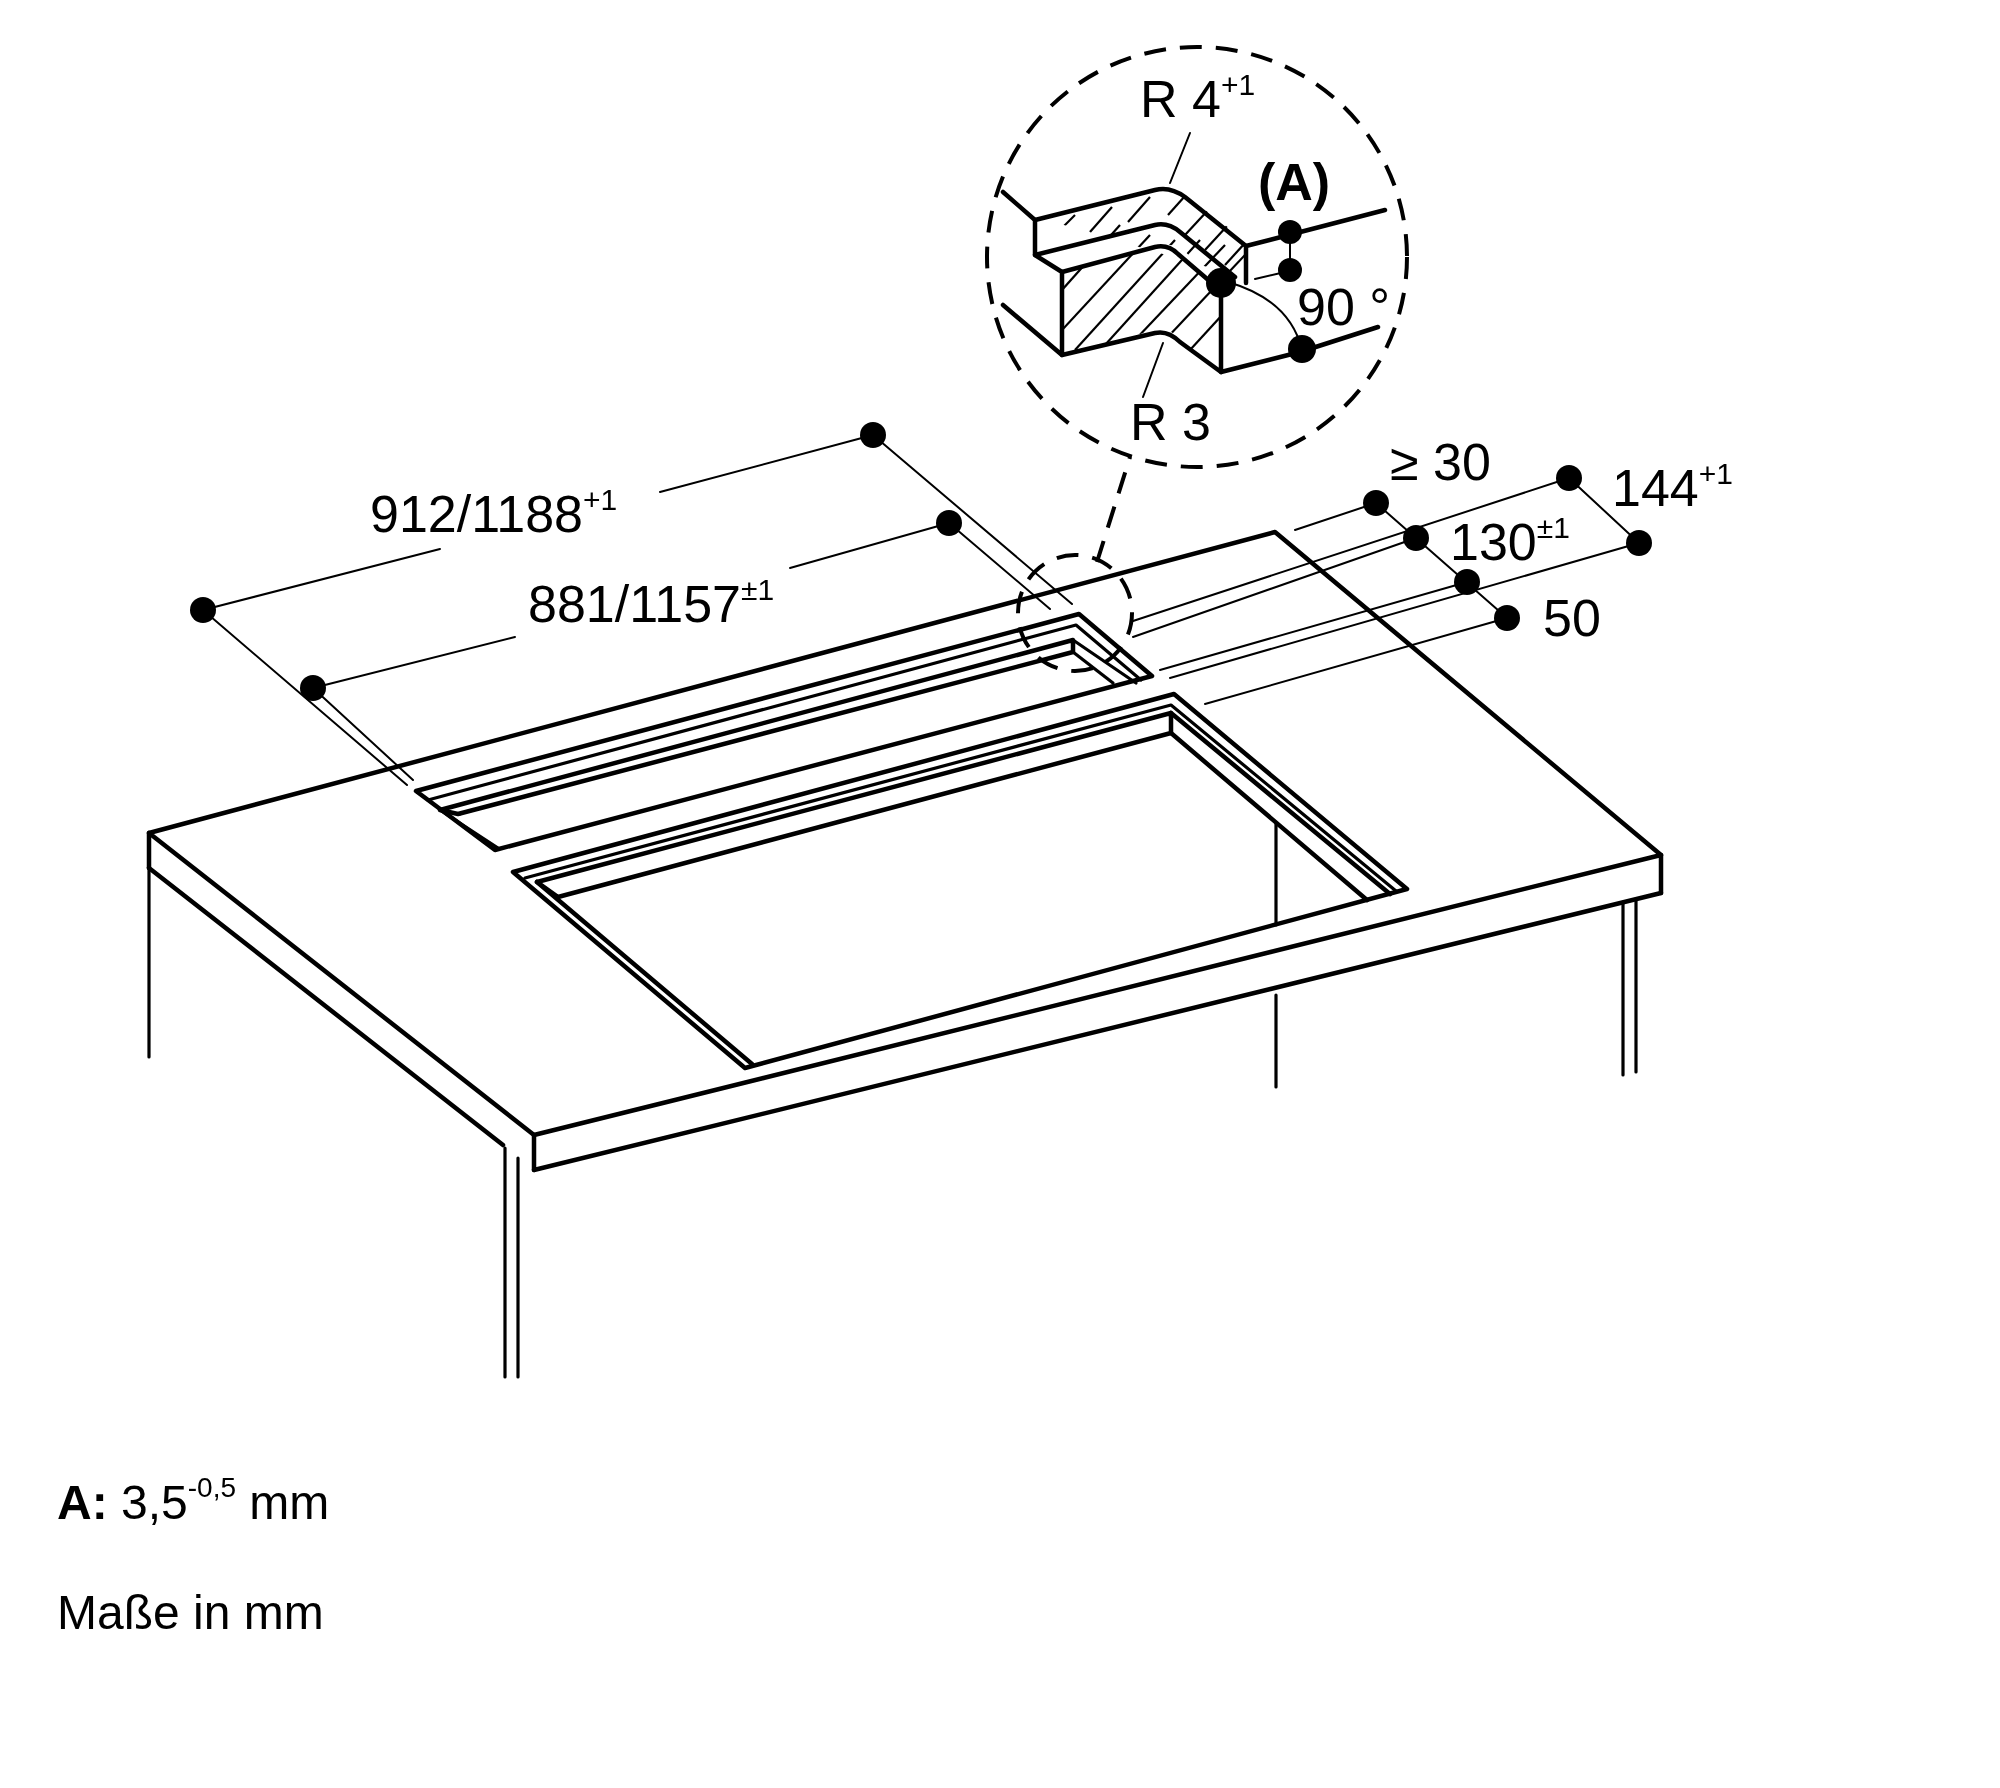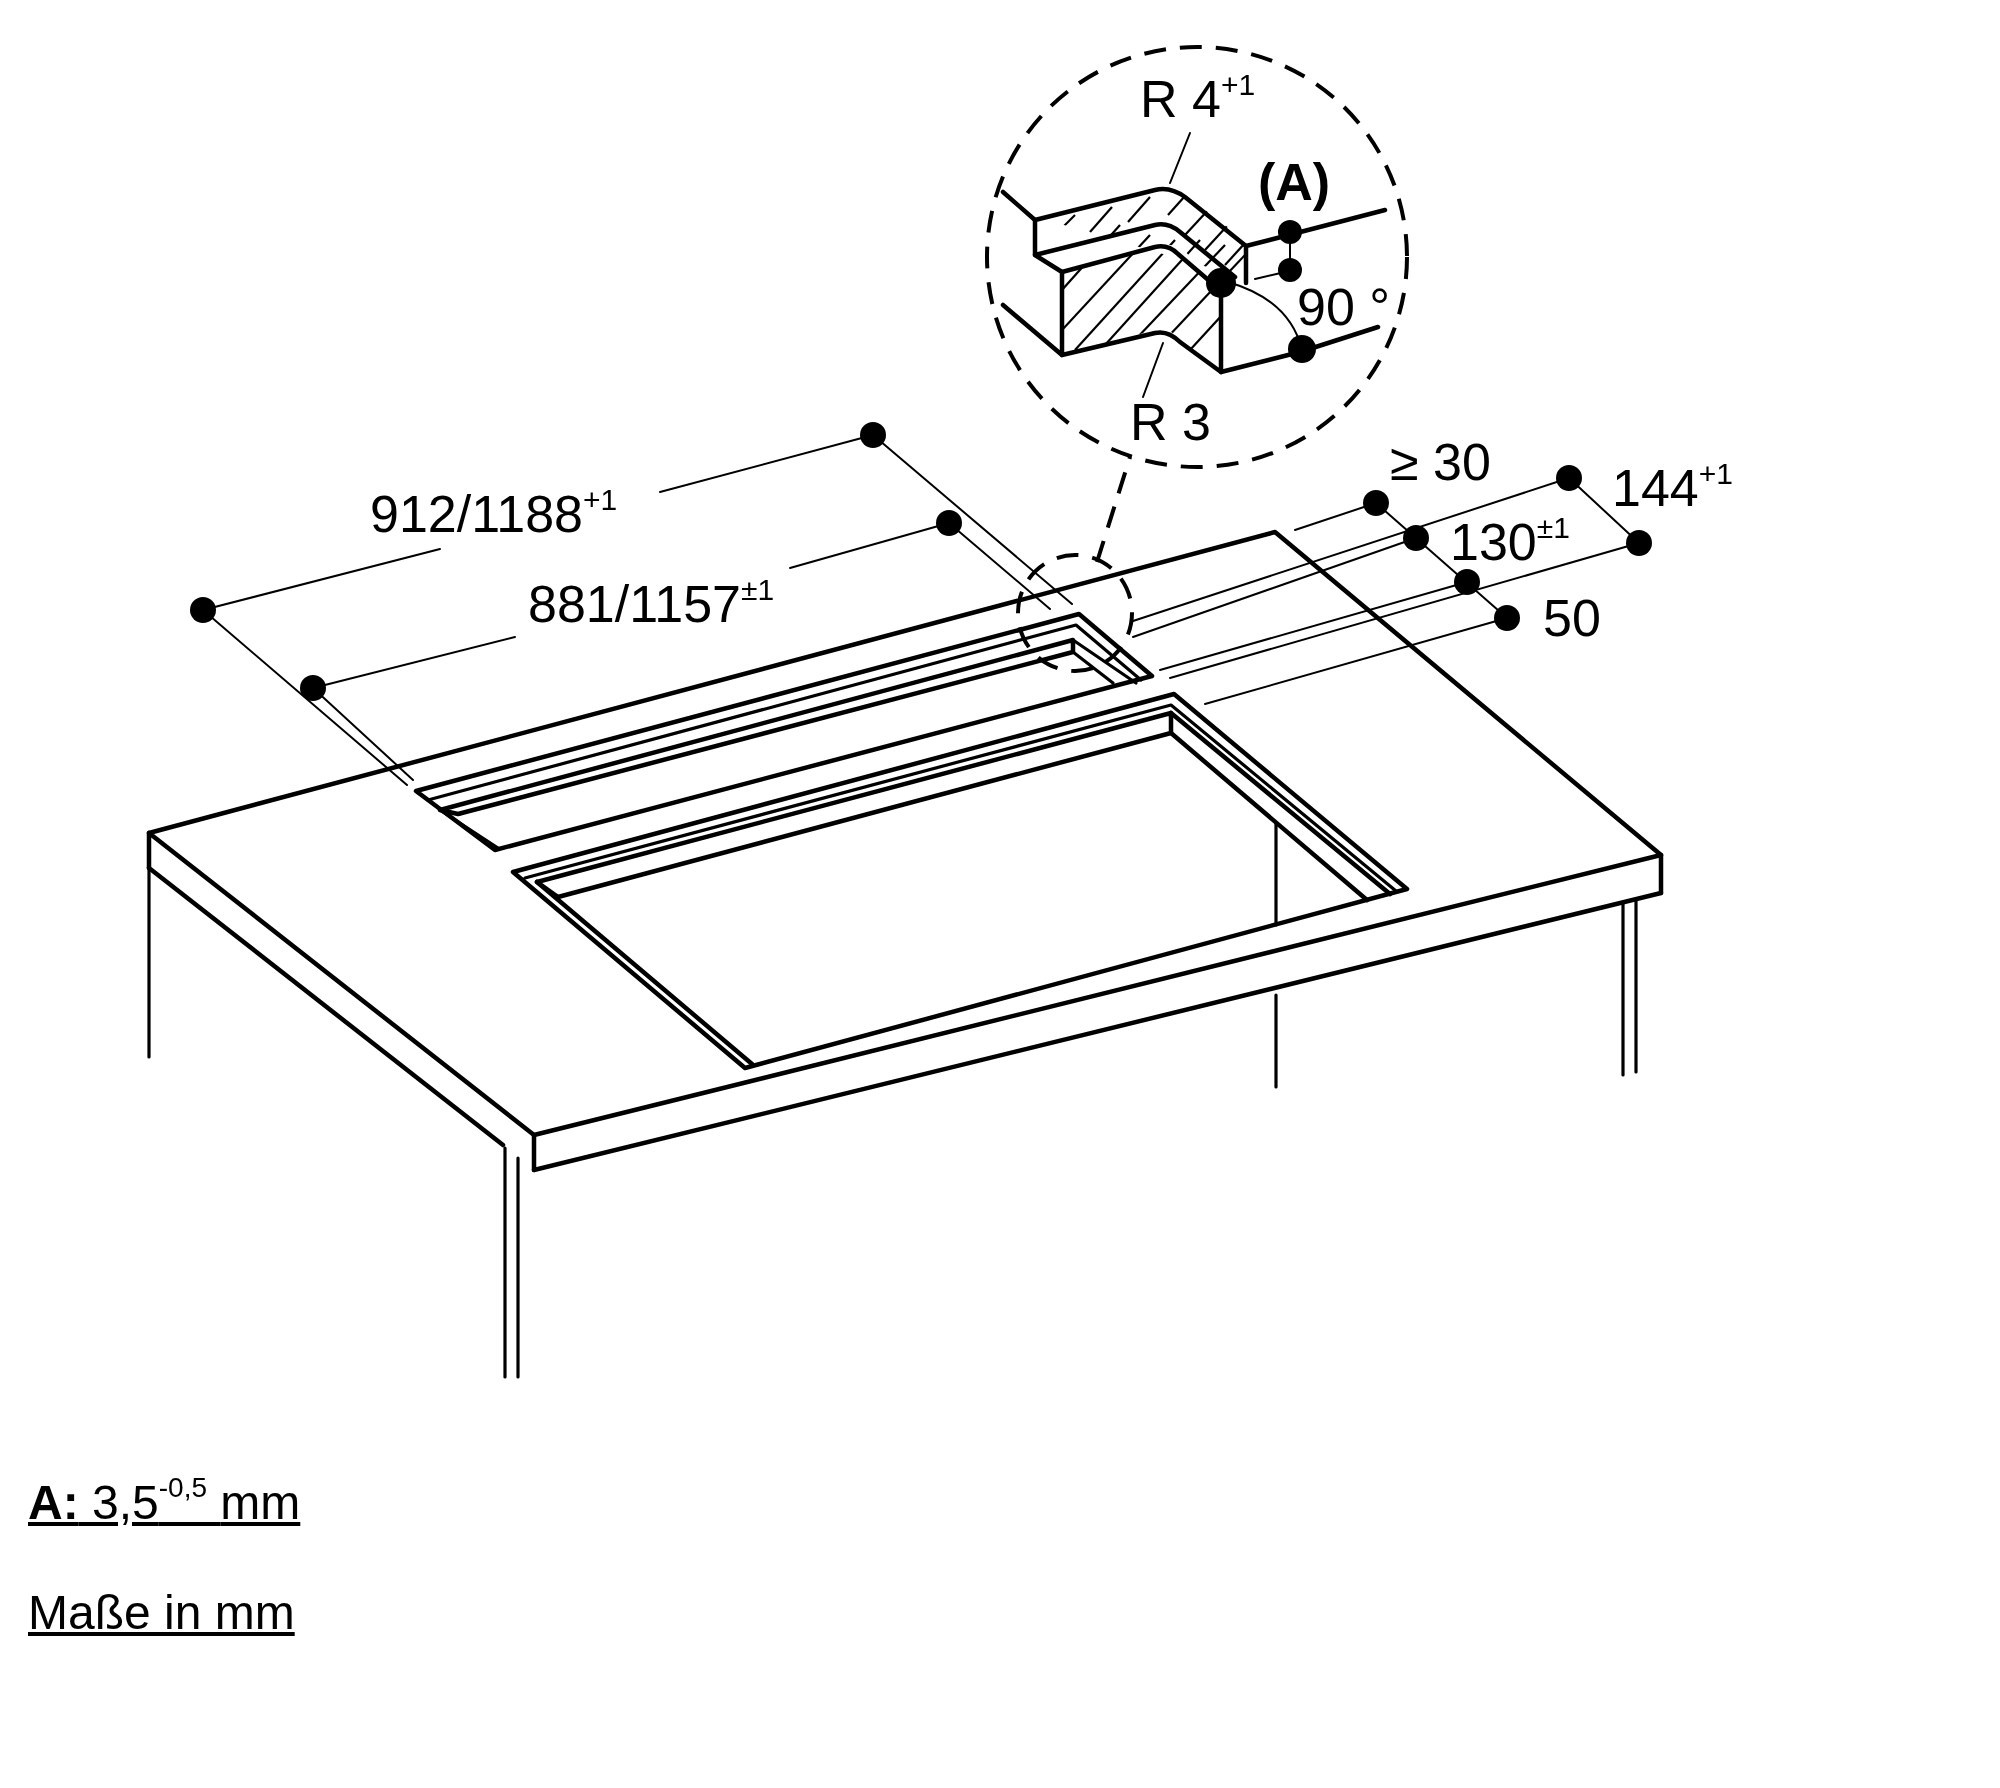--- a/index.html
+++ b/index.html
@@ -8,21 +8,21 @@
   #drawing { position: absolute; left: 0; top: 0; }
   .ln { stroke: #000; fill: none; stroke-linecap: round; stroke-linejoin: round; }
   .thick { stroke-width: 4.5; }
   .med { stroke-width: 3.2; }
   .thin { stroke-width: 2; }
   .dash { stroke: #000; fill: none; stroke-width: 4; stroke-dasharray: 22 14; }
   .hatch { stroke: #000; stroke-width: 2.2; }
   .dot { fill: #000; }
   .dim { font-family: "Liberation Sans", "DejaVu Sans", sans-serif; font-size: 52px; fill: #000; }
   .sup { font-size: 30px; }
-  .note { position: absolute; left: 28px; font-size: 48px; white-space: nowrap; text-decoration: underline; }
+  .note { position: absolute; left: 57px; font-size: 48px; white-space: nowrap; }
   .note b { font-weight: bold; }
   .note sup { font-size: 28px; vertical-align: 22px; }
 </style>
 </head>
 <body>
 
 <svg id="drawing" width="2000" height="1788" viewBox="0 0 2000 1788" xmlns="http://www.w3.org/2000/svg">
 
   <g>
 

